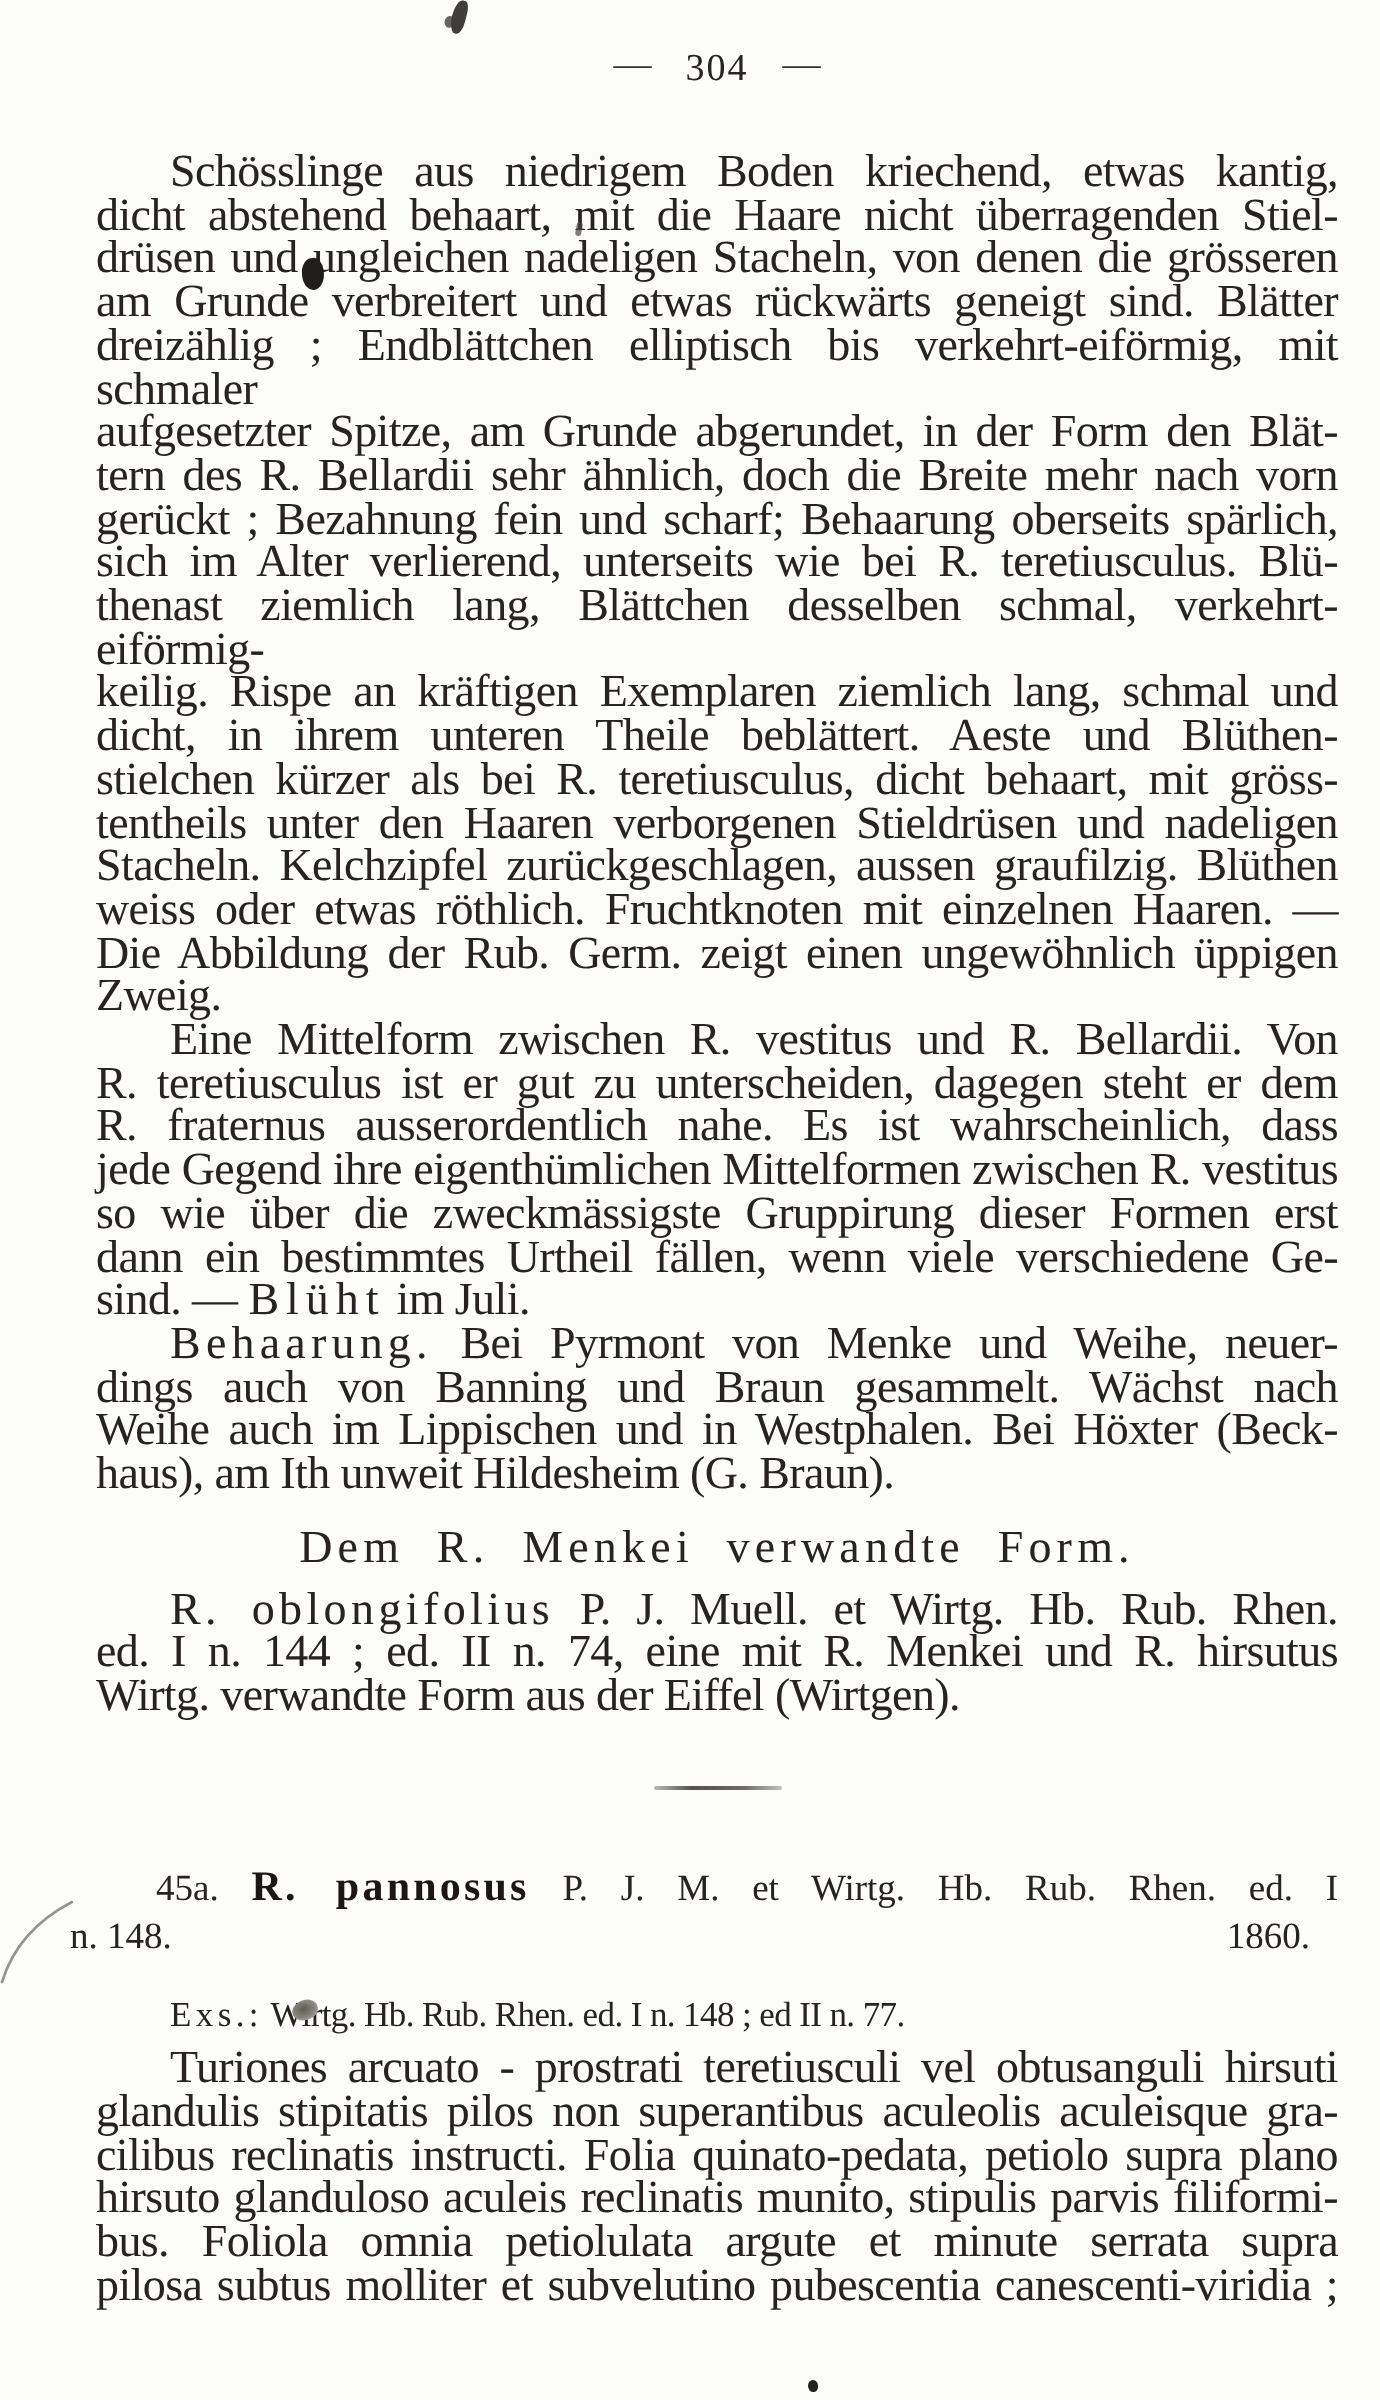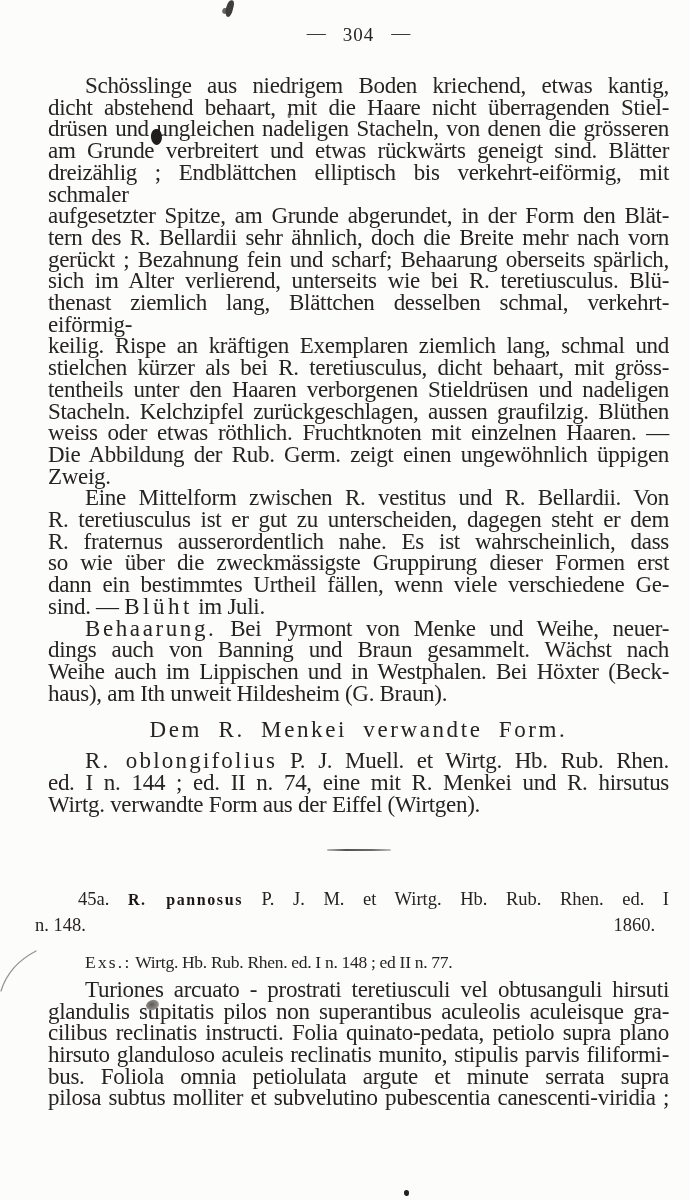--- a/index.html
+++ b/index.html
@@ -43,21 +43,21 @@
 
   
   .rule{margin:34px auto 0 auto;width:64px;height:2px;
     background:linear-gradient(to right,#b9b9b4,#55514d 30%,#6e6a66 70%,#c2c2bc);
     border-radius:1px;}
 
   
   .species{margin:36px 0 0 -13px;}
   .species .line{font-size:18.5px;line-height:24.5px;letter-spacing:0;}
   .species .ind{text-indent:43px;}
-  .bsp{font-weight:bold;font-size:16px;letter-spacing:1.6px;color:#1c1713;}
+  .bsp{font-weight:bold;font-size:21px;letter-spacing:1.6px;color:#1c1713;}
   .rightval{float:right;padding-right:14px;}
 
   .exs{margin-top:15px;}
   .exs .line{font-size:17.5px;}
   .latin{margin-top:5px;}
 
   
   .artifact{position:absolute;pointer-events:none;}
   #ink-smudge-top{left:226px;top:0;width:7px;height:17px;background:#2c2a27;
     border-radius:60% 40% 50% 60%;transform:rotate(14deg);opacity:.9;}
@@ -86,31 +86,33 @@
         <div class="line"><span>dicht abstehend behaart, mit die Haare nicht überragenden Stiel-</span></div>
         <div class="line"><span>drüsen und ungleichen nadeligen Stacheln, von denen die grösseren</span></div>
         <div class="line"><span>am Grunde verbreitert und etwas rückwärts geneigt sind.  Blätter</span></div>
         <div class="line"><span>dreizählig ; Endblättchen elliptisch bis verkehrt-eiförmig, mit schmaler</span></div>
         <div class="line"><span>aufgesetzter Spitze, am Grunde abgerundet, in der Form den Blät-</span></div>
         <div class="line"><span>tern des R. Bellardii sehr ähnlich, doch die Breite mehr nach vorn</span></div>
         <div class="line"><span>gerückt ; Bezahnung fein und scharf; Behaarung oberseits spärlich,</span></div>
         <div class="line"><span>sich im Alter verlierend, unterseits wie bei R. teretiusculus.  Blü-</span></div>
         <div class="line"><span>thenast ziemlich lang, Blättchen desselben schmal, verkehrt-eiförmig-</span></div>
         <div class="line"><span>keilig.  Rispe an kräftigen Exemplaren ziemlich lang, schmal und</span></div>
+        <div class="line"><span>dicht, in ihrem unteren Theile beblättert.  Aeste und Blüthen-</span></div>
         <div class="line"><span>stielchen kürzer als bei R. teretiusculus, dicht behaart, mit gröss-</span></div>
         <div class="line"><span>tentheils unter den Haaren verborgenen Stieldrüsen und nadeligen</span></div>
         <div class="line"><span>Stacheln.  Kelchzipfel zurückgeschlagen, aussen graufilzig. Blüthen</span></div>
         <div class="line"><span>weiss oder etwas röthlich.  Fruchtknoten mit einzelnen Haaren. —</span></div>
         <div class="line"><span>Die Abbildung der Rub. Germ. zeigt einen ungewöhnlich üppigen</span></div>
         <div class="line lastl"><span>Zweig.</span></div>
       </div>
       <div class="block p2">
         <div class="line ind"><span>Eine Mittelform zwischen R. vestitus und R. Bellardii.  Von</span></div>
         <div class="line"><span>R. teretiusculus ist er gut zu unterscheiden, dagegen steht er dem</span></div>
         <div class="line"><span>R. fraternus ausserordentlich nahe.  Es ist wahrscheinlich, dass</span></div>
+        <div class="line"><span>jede Gegend ihre eigenthümlichen Mittelformen zwischen R. vestitus</span></div>
         <div class="line"><span>so wie über die zweckmässigste Gruppirung dieser Formen erst</span></div>
         <div class="line"><span>dann ein bestimmtes Urtheil fällen, wenn viele verschiedene Ge-</span></div>
         <div class="line lastl"><span>sind. — </span><span class="spb">Blüht</span><span> im Juli.</span></div>
       </div>
       <div class="block p3">
         <div class="line ind"><span class="sp">Behaarung.</span><span>  Bei Pyrmont von Menke und Weihe, neuer-</span></div>
         <div class="line"><span>dings auch von Banning und Braun gesammelt.  Wächst nach</span></div>
         <div class="line"><span>Weihe auch im Lippischen und in Westphalen. Bei Höxter (Beck-</span></div>
         <div class="line lastl"><span>haus), am Ith unweit Hildesheim (G. Braun).</span></div>
       </div>

